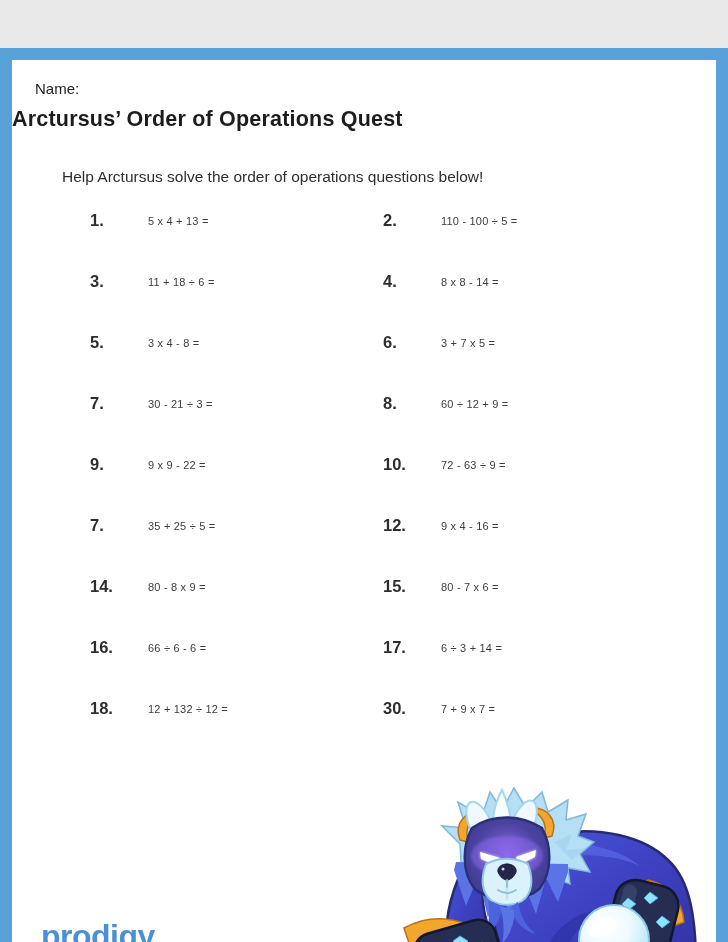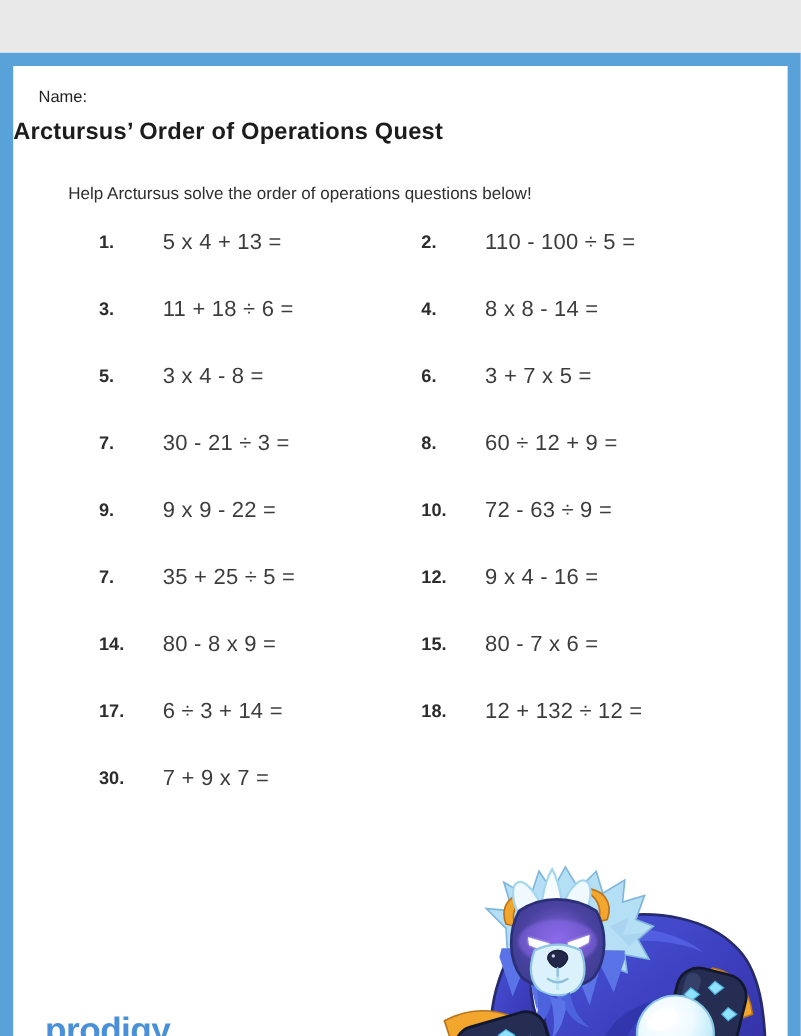--- a/index.html
+++ b/index.html
@@ -32,21 +32,21 @@
     display:grid;
     grid-template-columns:293px 320px;
     grid-auto-rows:61px;
   }
   .q{display:flex;align-items:center;}
   .qnum{
     width:58px;flex:0 0 58px;
     font-weight:bold;font-size:16.5px;color:#2d2d2d;
   }
   .qexpr{
-    font-size:20px;color:#3c3c3c;letter-spacing:0.2px;white-space:nowrap;
+    font-size:11px;color:#3c3c3c;letter-spacing:0.2px;white-space:nowrap;
   }
   .logo{
     position:absolute;left:29px;top:858px;
     font-size:32px;font-weight:800;color:#4a90d9;
     letter-spacing:-0.5px;
   }
   .character{
     position:absolute;left:384px;top:726px;
     width:322px;height:192px;
   }
@@ -111,20 +111,24 @@
         <span class="qnum">12.</span>
         <span class="qexpr">9 x 4 - 16 =</span>
       </div>
     <div class="q">
         <span class="qnum">14.</span>
         <span class="qexpr">80 - 8 x 9 =</span>
       </div>
     <div class="q">
         <span class="qnum">15.</span>
         <span class="qexpr">80 - 7 x 6 =</span>
+      </div>
+    <div class="q">
+        <span class="qnum">16.</span>
+        <span class="qexpr">66 ÷ 6 - 6 =</span>
       </div>
     <div class="q">
         <span class="qnum">17.</span>
         <span class="qexpr">6 ÷ 3 + 14 =</span>
       </div>
     <div class="q">
         <span class="qnum">18.</span>
         <span class="qexpr">12 + 132 ÷ 12 =</span>
       </div>
     <div class="q">

